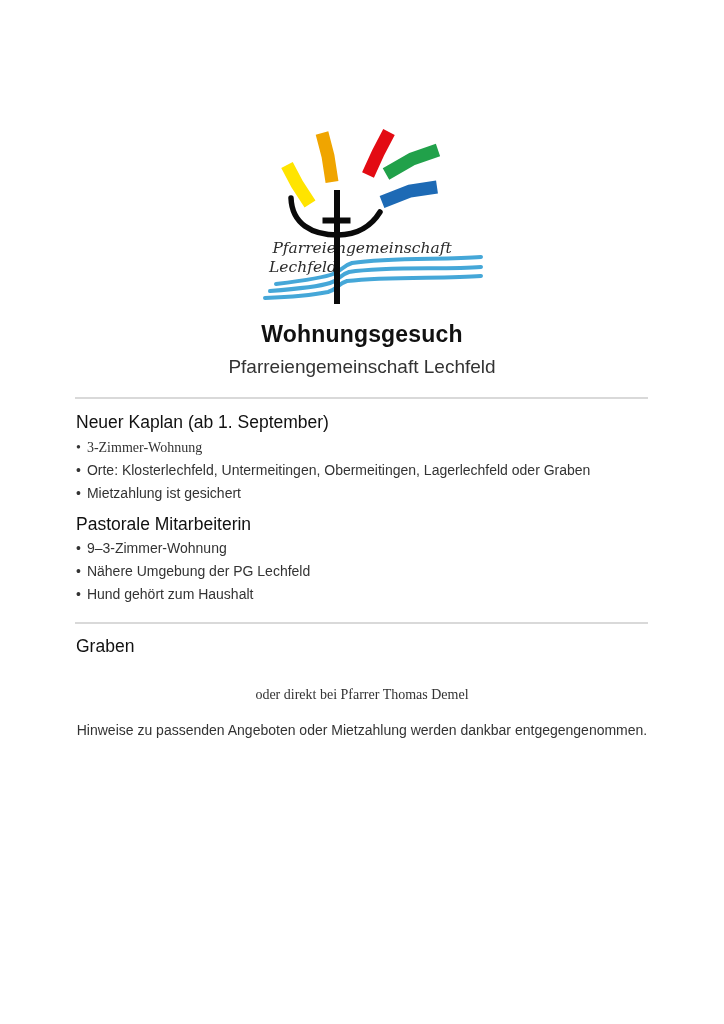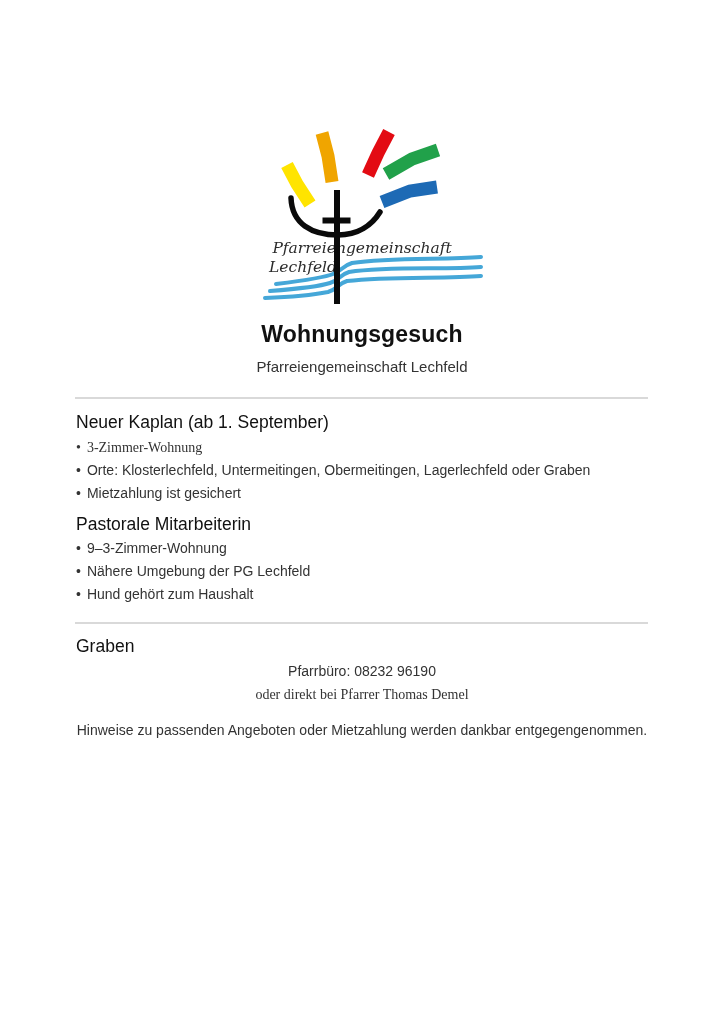--- a/index.html
+++ b/index.html
@@ -13,21 +13,21 @@
   .abs { position: absolute; }
   .center { left: 0; width: 724px; text-align: center; }
 
   .logo-svg { left: 258px; top: 82px; }
 
   .page-title {
     top: 283px; font-size: 23px; font-weight: bold;
     color: #111111; line-height: 30px; letter-spacing: 0.2px;
   }
   .page-subtitle {
-    top: 322px; font-size: 15px; color: #333333; line-height: 17px;
+    top: 322px; font-size: 19px; color: #333333; line-height: 17px;
   }
 
   .rule {
     left: 75px; width: 573px; height: 2px;
     background: #d9d9d9;
   }
   .rule-1 { top: 361px; }
   .rule-2 { top: 586px; }
 
   .section-heading {
@@ -109,17 +109,16 @@
   <div class="abs bullet b-b2">
     <span class="marker">•</span><span>Nähere Umgebung der PG Lechfeld</span>
   </div>
   <div class="abs bullet b-b3">
     <span class="marker">•</span><span>Hund gehört zum Haushalt</span>
   </div>
 
   <div class="abs rule rule-2"></div>
 
   <div class="abs section-heading h-kontakt">Graben</div>
-  <div class="abs center contact-line c-1">Pfarrbüro: 08232 96190</div>
   <div class="abs center contact-line c-2">oder direkt bei Pfarrer Thomas Demel</div>
   <div class="abs center contact-line c-note">Hinweise zu passenden Angeboten oder Mietzahlung werden dankbar entgegengenommen.</div>
 
 </div>
 
 </body></html>

